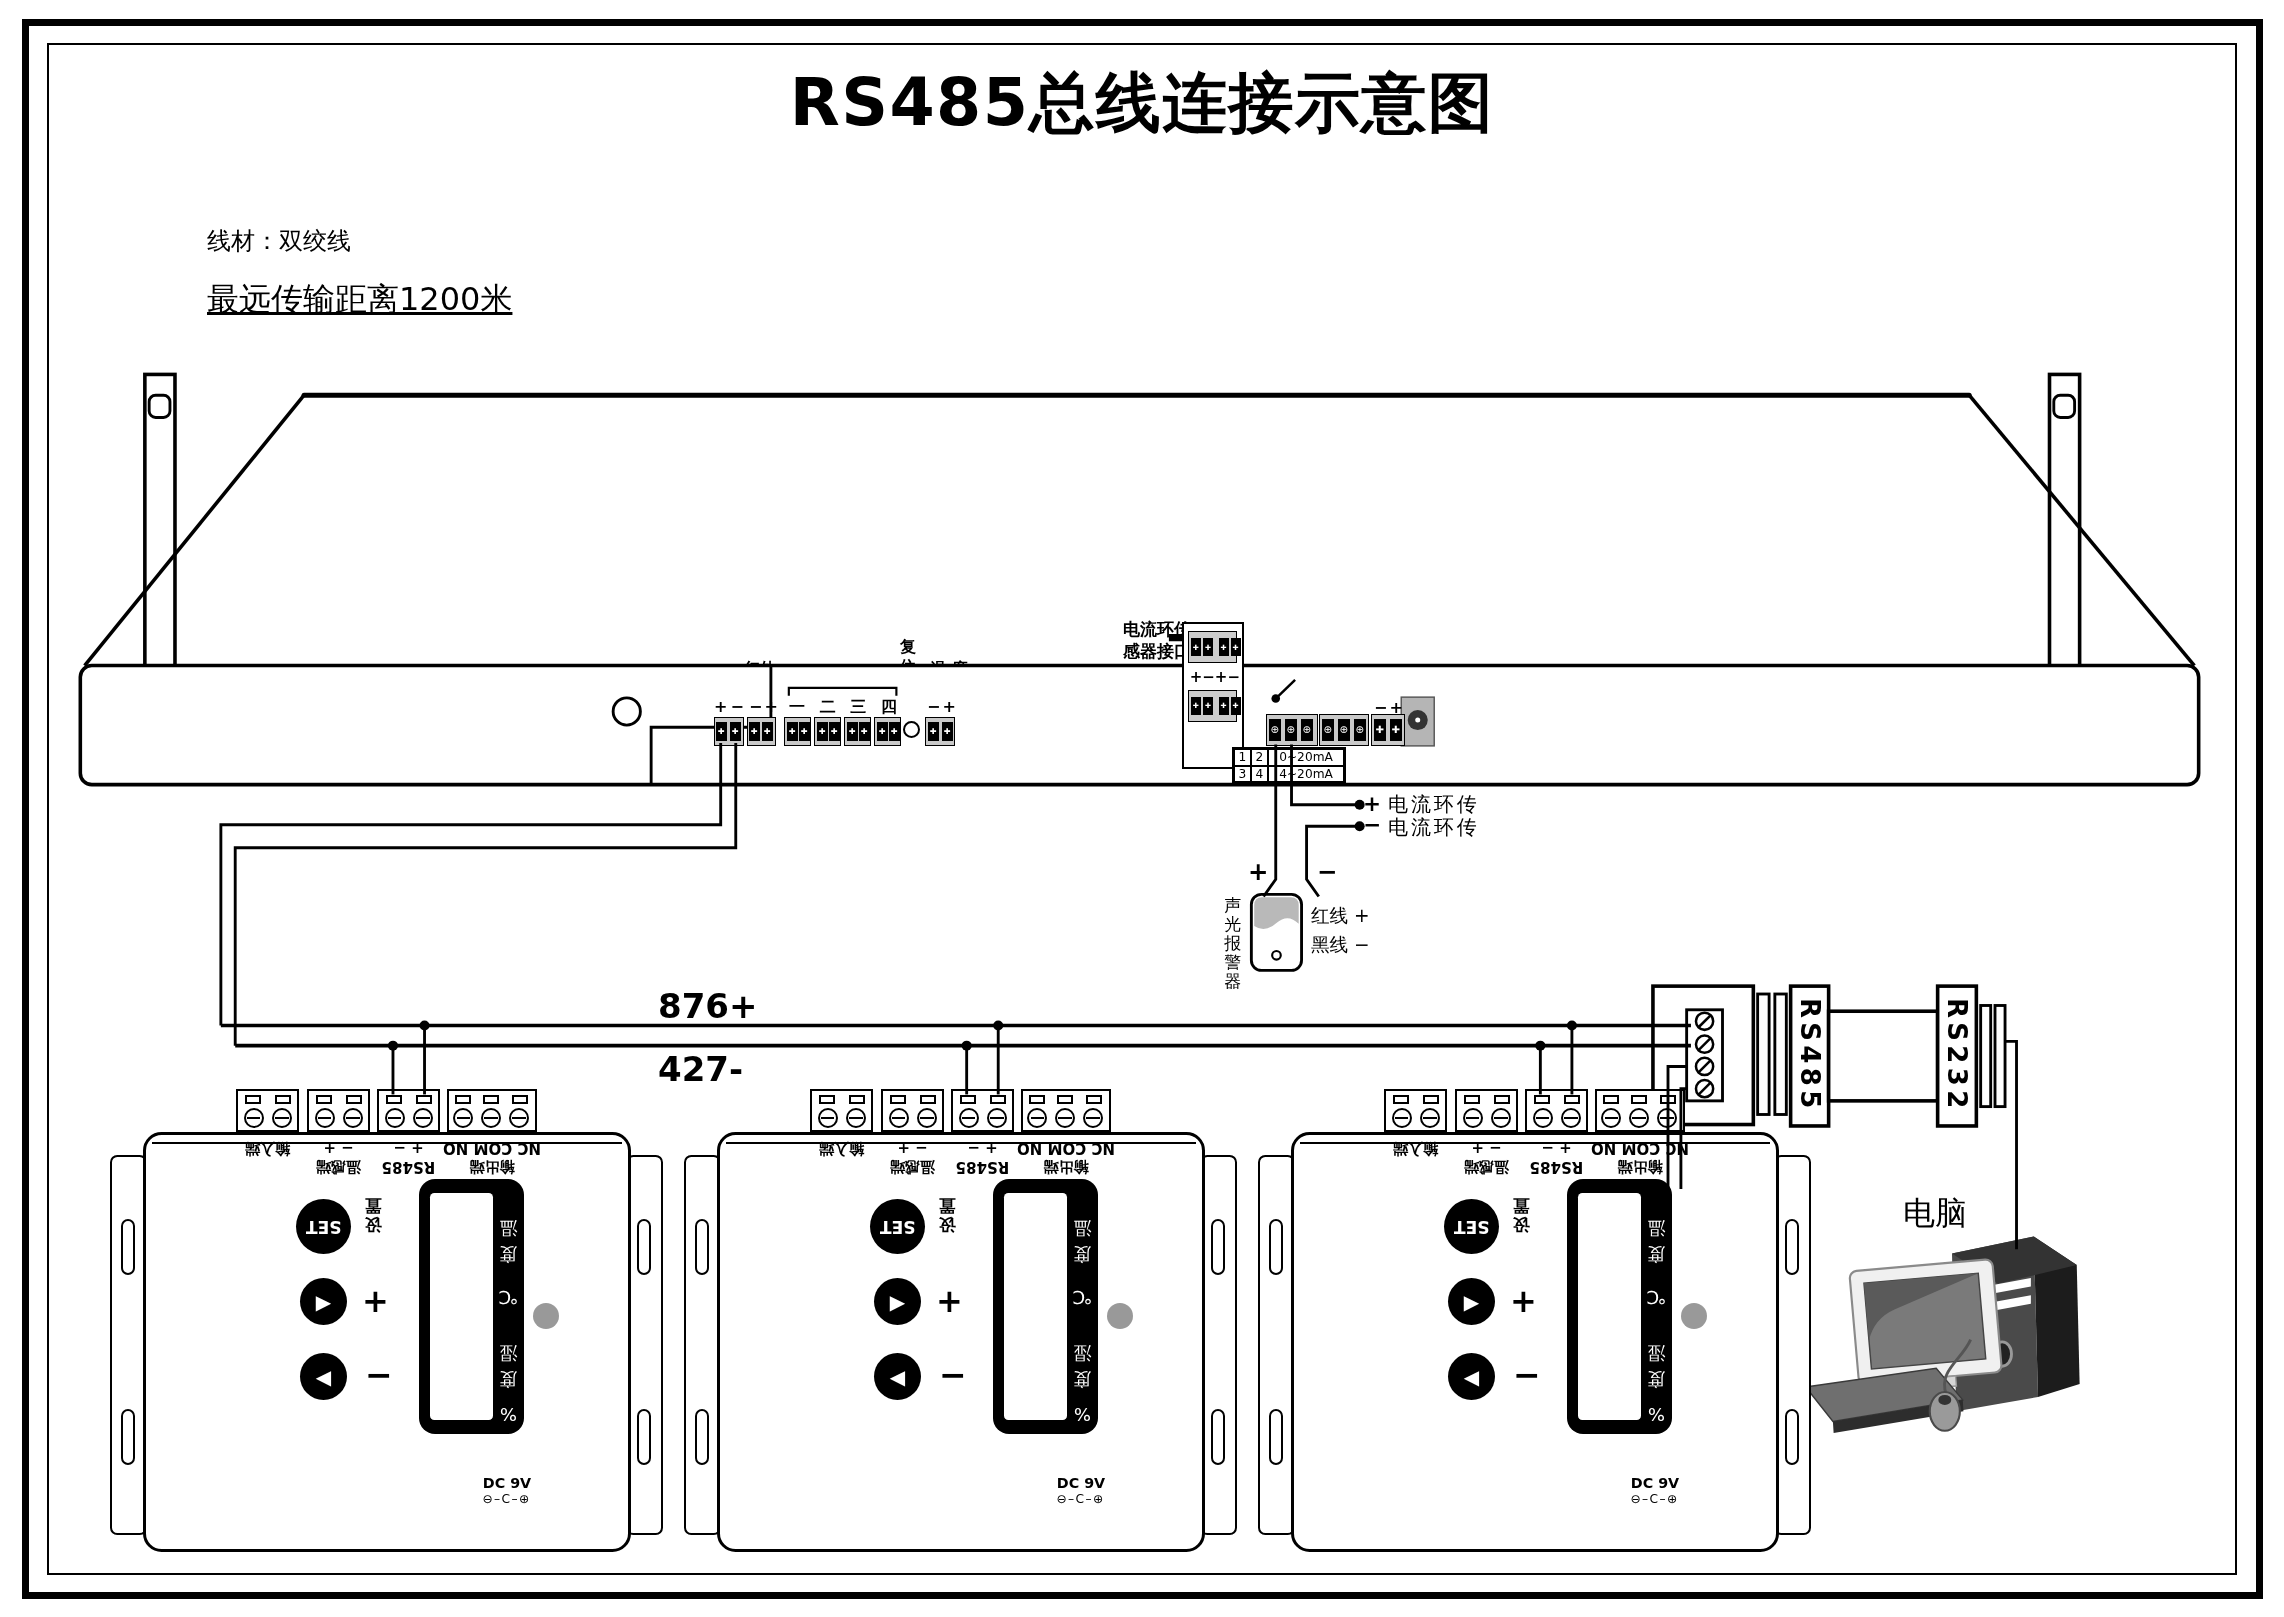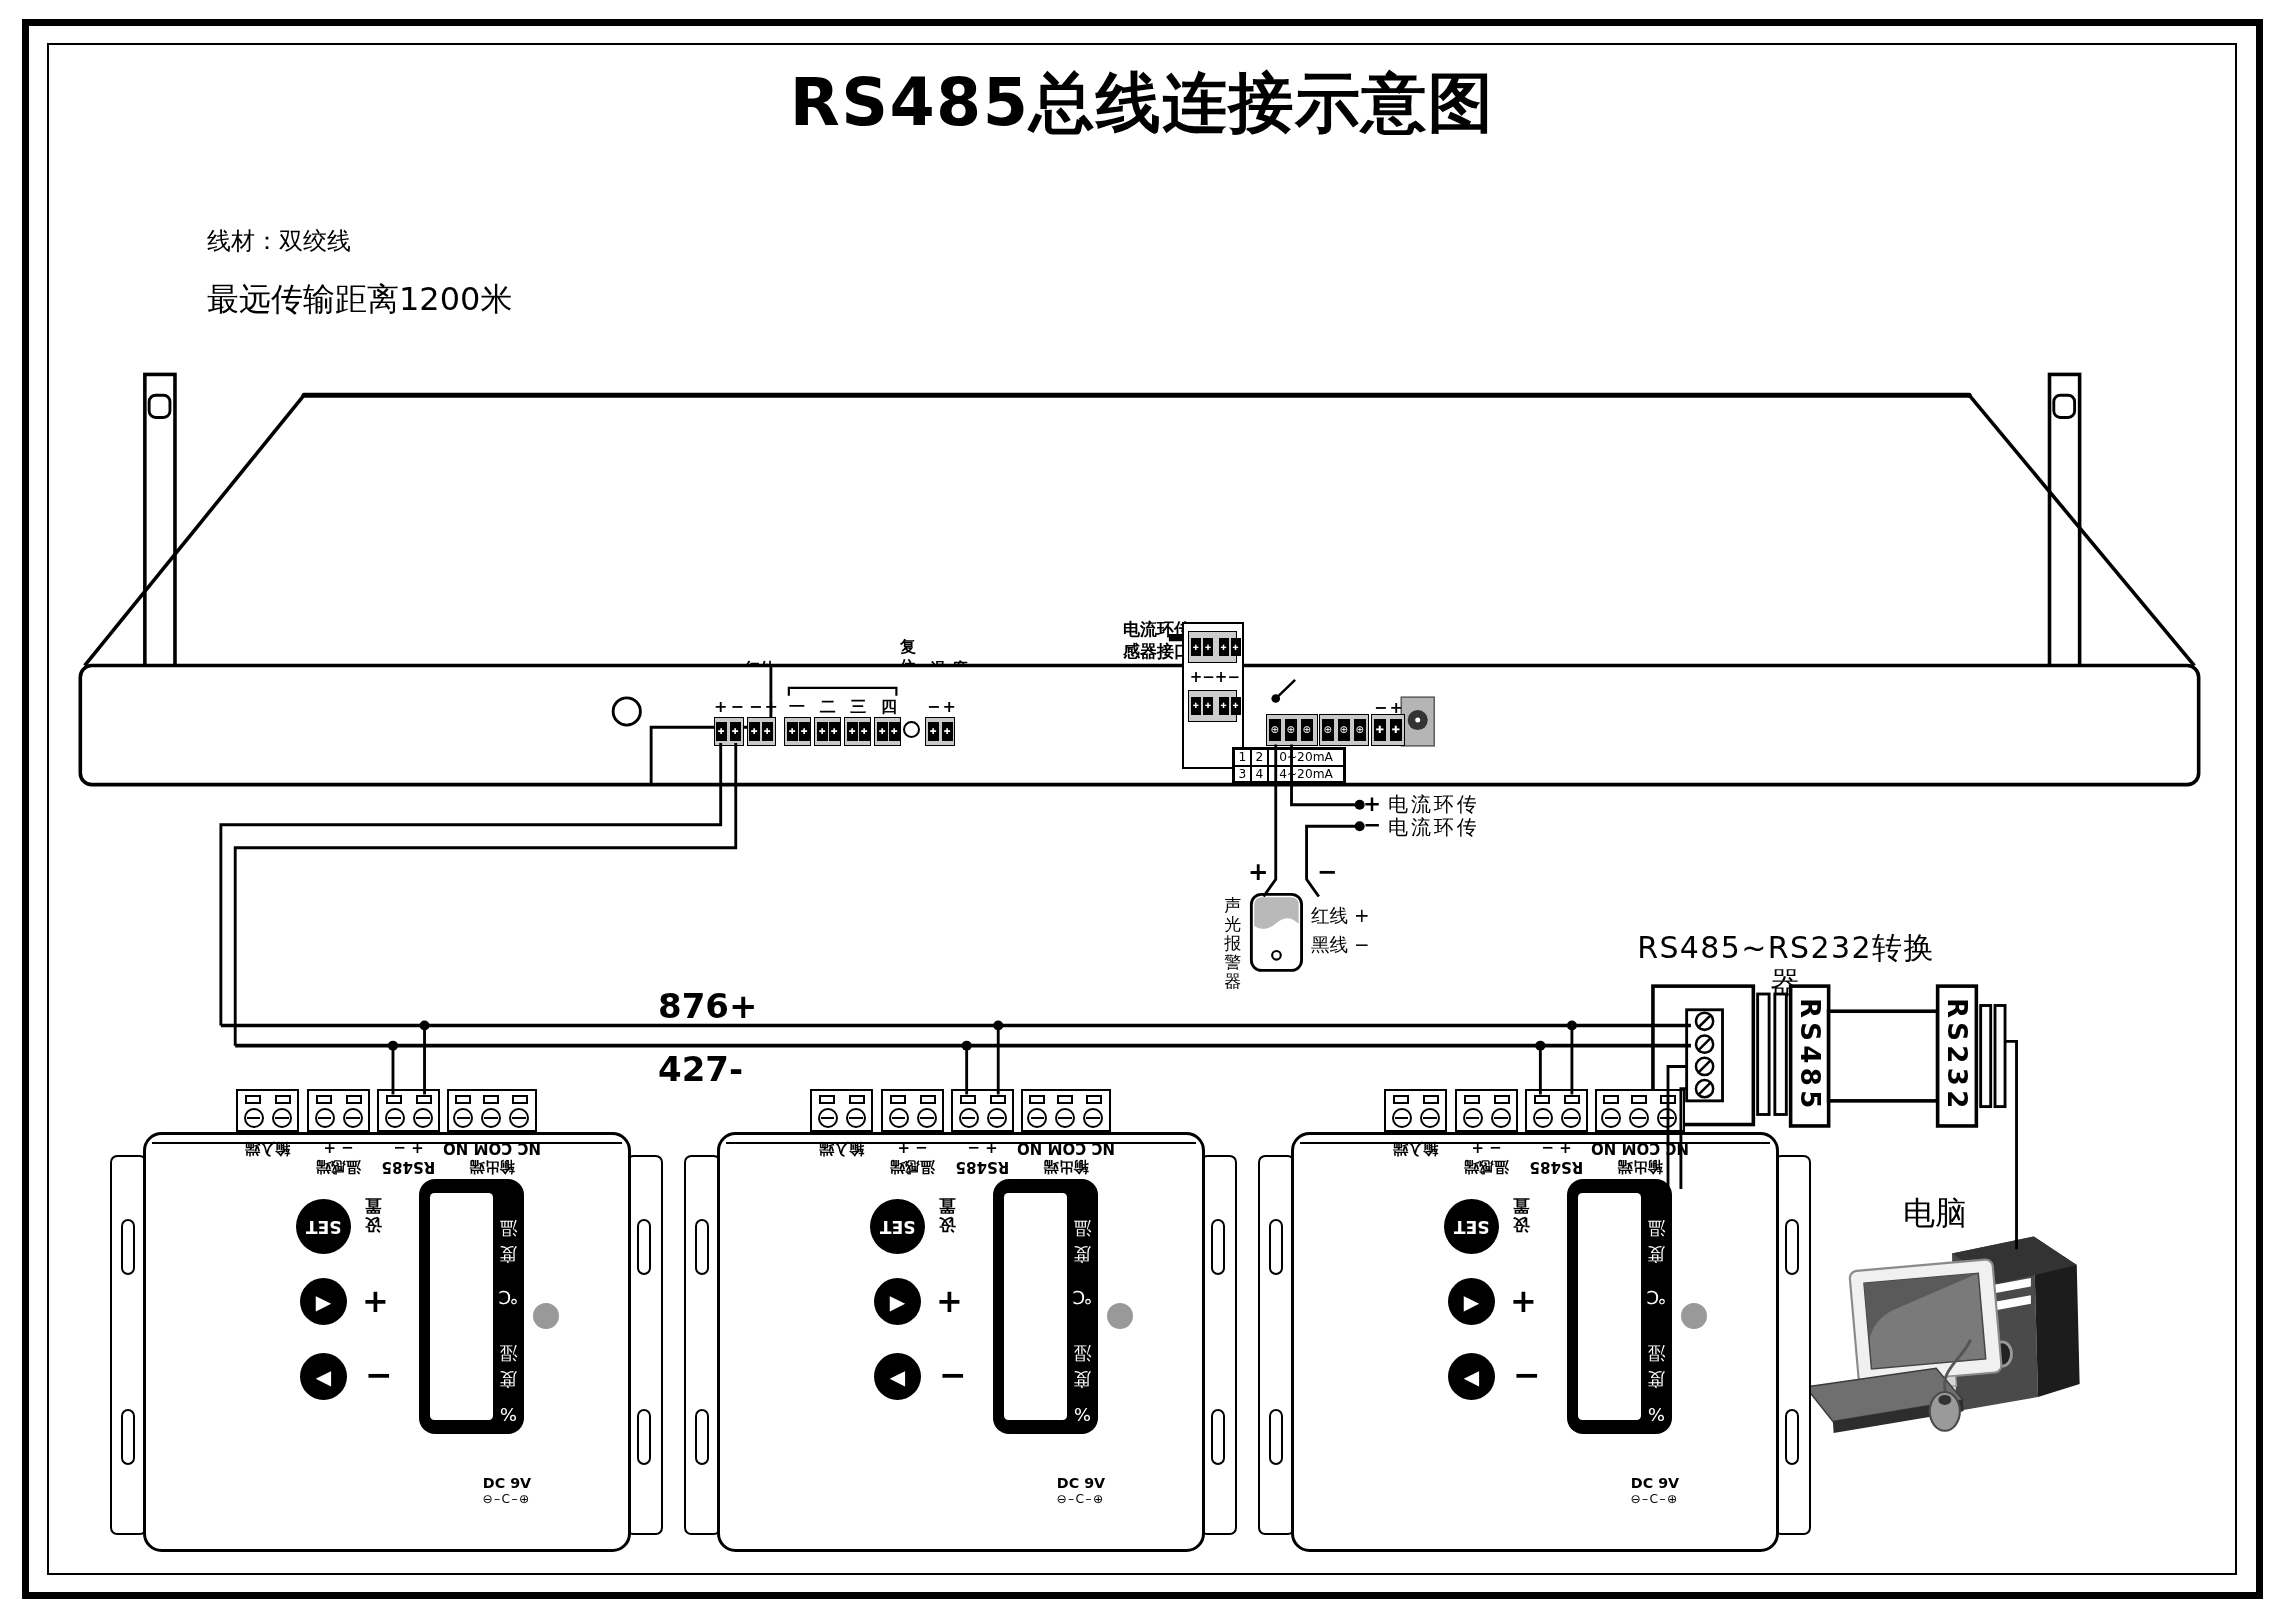--- a/index.html
+++ b/index.html
@@ -58,21 +58,21 @@
 </head>
 <body>
 
 <div class="canvas">
 
   <div class="frame-outer"></div>
   <div class="frame-inner"></div>
 
   <div class="t ctr" style="left:0;width:2284px;top:66px;font-size:65px;font-weight:bold;letter-spacing:1.4px;">RS485总线连接示意图</div>
   <div class="t" style="left:207px;top:228px;font-size:24px;">线材：双绞线</div>
-  <div class="t" style="left:207px;top:281px;font-size:32px;">最远传输距离1200米</div>
+  <div class="t" style="left:207px;top:281px;font-size:32px;text-decoration:underline;">最远传输距离1200米</div>
 
   <svg class="layer z1" width="2284" height="1618" viewBox="0 0 3185 2256">
 
     <g stroke="#000" fill="#fff">
       <rect x="202" y="522" width="42" height="515" stroke-width="5"></rect>
       <rect x="208" y="551" width="29" height="31" rx="9" stroke-width="4"></rect>
       <rect x="208" y="969" width="29" height="31" rx="9" stroke-width="4"></rect>
       <rect x="2858" y="522" width="42" height="515" stroke-width="5"></rect>
       <rect x="2864" y="551" width="29" height="31" rx="9" stroke-width="4"></rect>
       <rect x="2864" y="969" width="29" height="31" rx="9" stroke-width="4"></rect>
@@ -337,21 +337,20 @@
 光
 报
 警
 器</div>
   <div class="t" style="left:1311px;top:905px;font-size:18.6px;">红线 +</div>
   <div class="t" style="left:1311px;top:934px;font-size:18.6px;">黑线 −</div>
 
   <div class="t" style="left:658px;top:987px;font-size:34px;font-weight:bold;">876+</div>
   <div class="t" style="left:658px;top:1050px;font-size:34px;font-weight:bold;">427-</div>
 
-  <div class="t ctr" style="left:1628px;top:931px;width:316px;font-size:30px;letter-spacing:1.4px;">RS485~RS232转换器</div>
   <div class="t" style="left:1728px;top:1008px;font-size:21.5px;font-weight:bold;">+</div>
   <div class="t" style="left:1730px;top:1031px;font-size:21.5px;font-weight:bold;">−</div>
   <div class="vrl" style="position:absolute;left:1794px;top:991px;width:32px;height:129px;font-size:26px;z-index:2;">RS485</div>
   <div class="vrl" style="position:absolute;left:1941px;top:991px;width:32px;height:129px;font-size:26px;z-index:2;">RS232</div>
   <div class="t" style="left:1598px;top:1205px;width:323px;font-size:33px;">5V~12V 电源</div>
 
   <div class="t ctr" style="left:1885px;top:1195px;width:100px;font-size:32px;">电脑</div>
 
   <div id="devices">
     <div class="device" style="left: 143px;">

